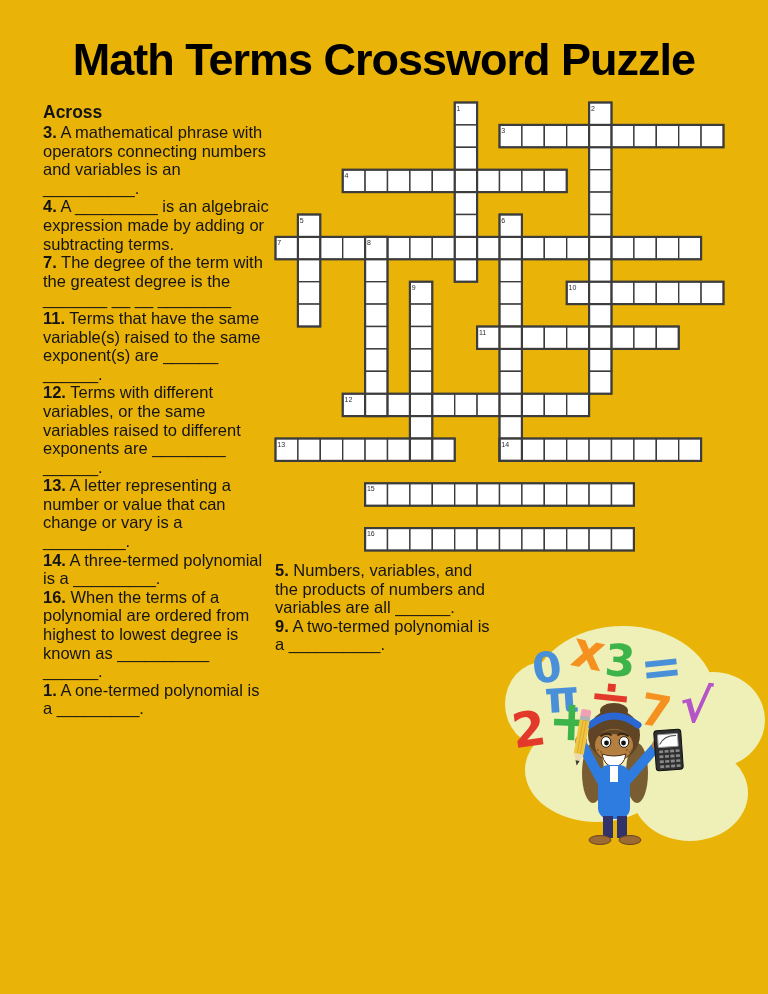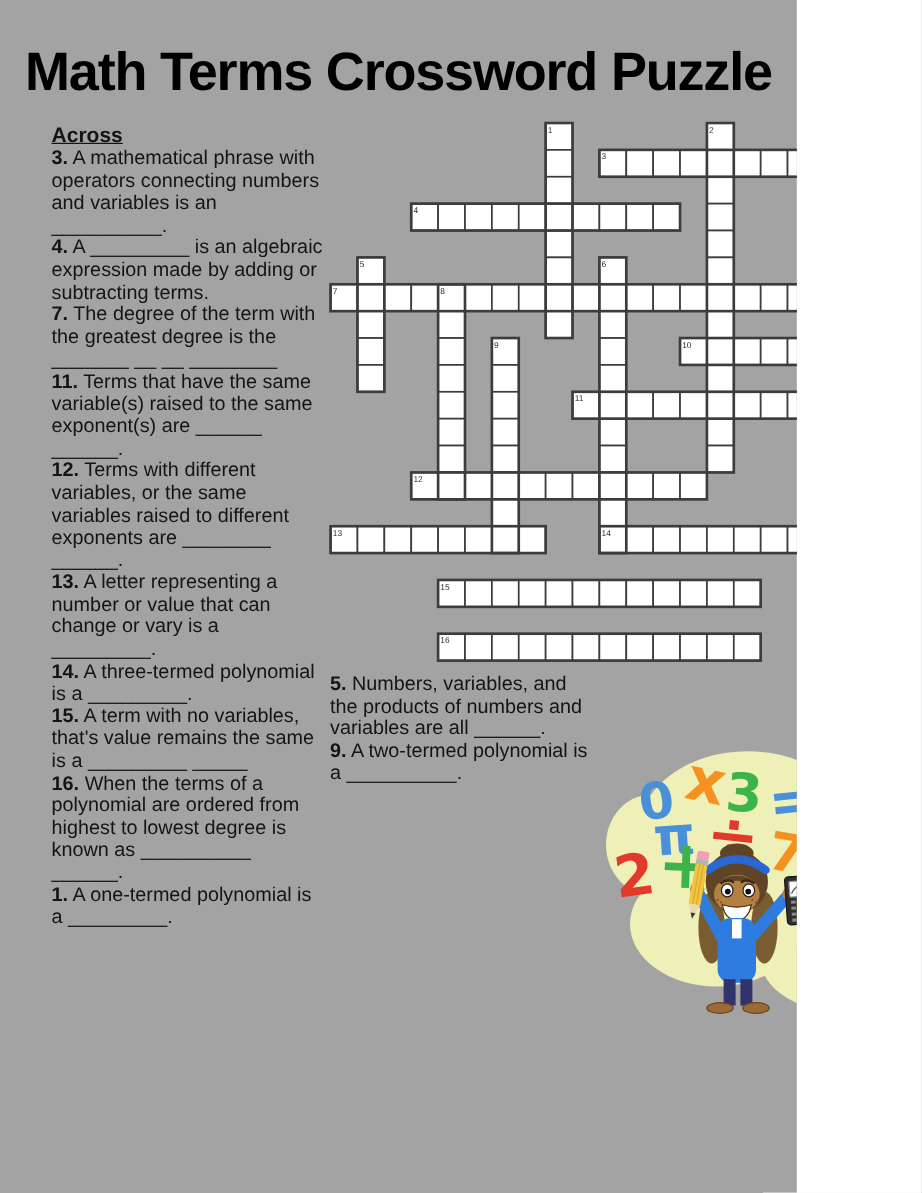--- a/index.html
+++ b/index.html
@@ -1,23 +1,23 @@
 <!DOCTYPE html>
 <html style="--skin: #b5803f; --hair: #5f4526; --hair-light: #7a5c33; --jacket: #2e7cdf; --headband: #2a66d4; --pants: #32336b; --shoes: #9c6b33; --pencil: #f0c53f; --eraser: #f2a0b5; --calc: #2f2f2f;"><head>
 <meta charset="utf-8">
 <style>
   html,body{margin:0;padding:0;background:#fff;}
-  #page{position:relative;width:664px;height:994px;background:#a3a3a3;overflow:hidden;
+  #page{position:relative;width:768px;height:994px;background:#eab308;overflow:hidden;
         font-family:"Liberation Sans",sans-serif;color:#141414;}
   .title{position:absolute;top:34px;left:0;right:0;text-align:center;
          font-size:45px;font-weight:bold;letter-spacing:-1px;color:#000;}
   .clue-col{position:absolute;}
   #col-left{left:43px;top:103px;width:227px;}
   #col-mid{left:275px;top:561px;width:220px;}
-  .section-header{font-size:17.5px;font-weight:bold;text-decoration:underline;
+  .section-header{font-size:17.5px;font-weight:bold;
                   line-height:19px;margin:0 0 1px 0;}
   .clue{font-size:16.5px;line-height:18.6px;margin:0;}
   .clue b{font-weight:bold;}
   #grid-wrap{position:absolute;left:274px;top:101px;}
   #illus{position:absolute;left:505px;top:608px;width:263px;height:270px;}
   svg text.sym{font-family:"DejaVu Sans",sans-serif;font-weight:bold;}
   svg text.cellnum{font-family:"Liberation Sans",sans-serif;}
 </style>
 </head>
 <body>
@@ -29,21 +29,20 @@
   <div id="col-left" class="clue-col">
     <div class="section-header">Across</div>
     <div id="across-list">
         <div class="clue"><b>3.</b> A mathematical phrase with operators connecting numbers and variables is an __________.</div>
         <div class="clue"><b>4.</b> A _________ is an algebraic expression made by adding or subtracting terms.</div>
         <div class="clue"><b>7.</b> The degree of the term with the greatest degree is the _______ __ __ ________</div>
         <div class="clue"><b>11.</b> Terms that have the same variable(s) raised to the same exponent(s) are ______ ______.</div>
         <div class="clue"><b>12.</b> Terms with different variables, or the same variables raised to different exponents are ________ ______.</div>
         <div class="clue"><b>13.</b> A letter representing a number or value that can change or vary is a _________.</div>
         <div class="clue"><b>14.</b> A three-termed polynomial is a _________.</div>
-        <div class="clue"><b>15.</b> A term with no variables, that's value remains the same is a _________ _____</div>
         <div class="clue"><b>16.</b> When the terms of a polynomial are ordered from highest to lowest degree is known as __________ ______.</div>
       </div>
     <div id="down-left-list">
         <div class="clue"><b>1.</b> A one-termed polynomial is a _________.</div>
       </div>
   </div>
 
   <div id="col-mid" class="clue-col">
     <div id="down-mid-list">
         <div class="clue"><b>5.</b> Numbers, variables, and the products of numbers and variables are all ______.</div>

